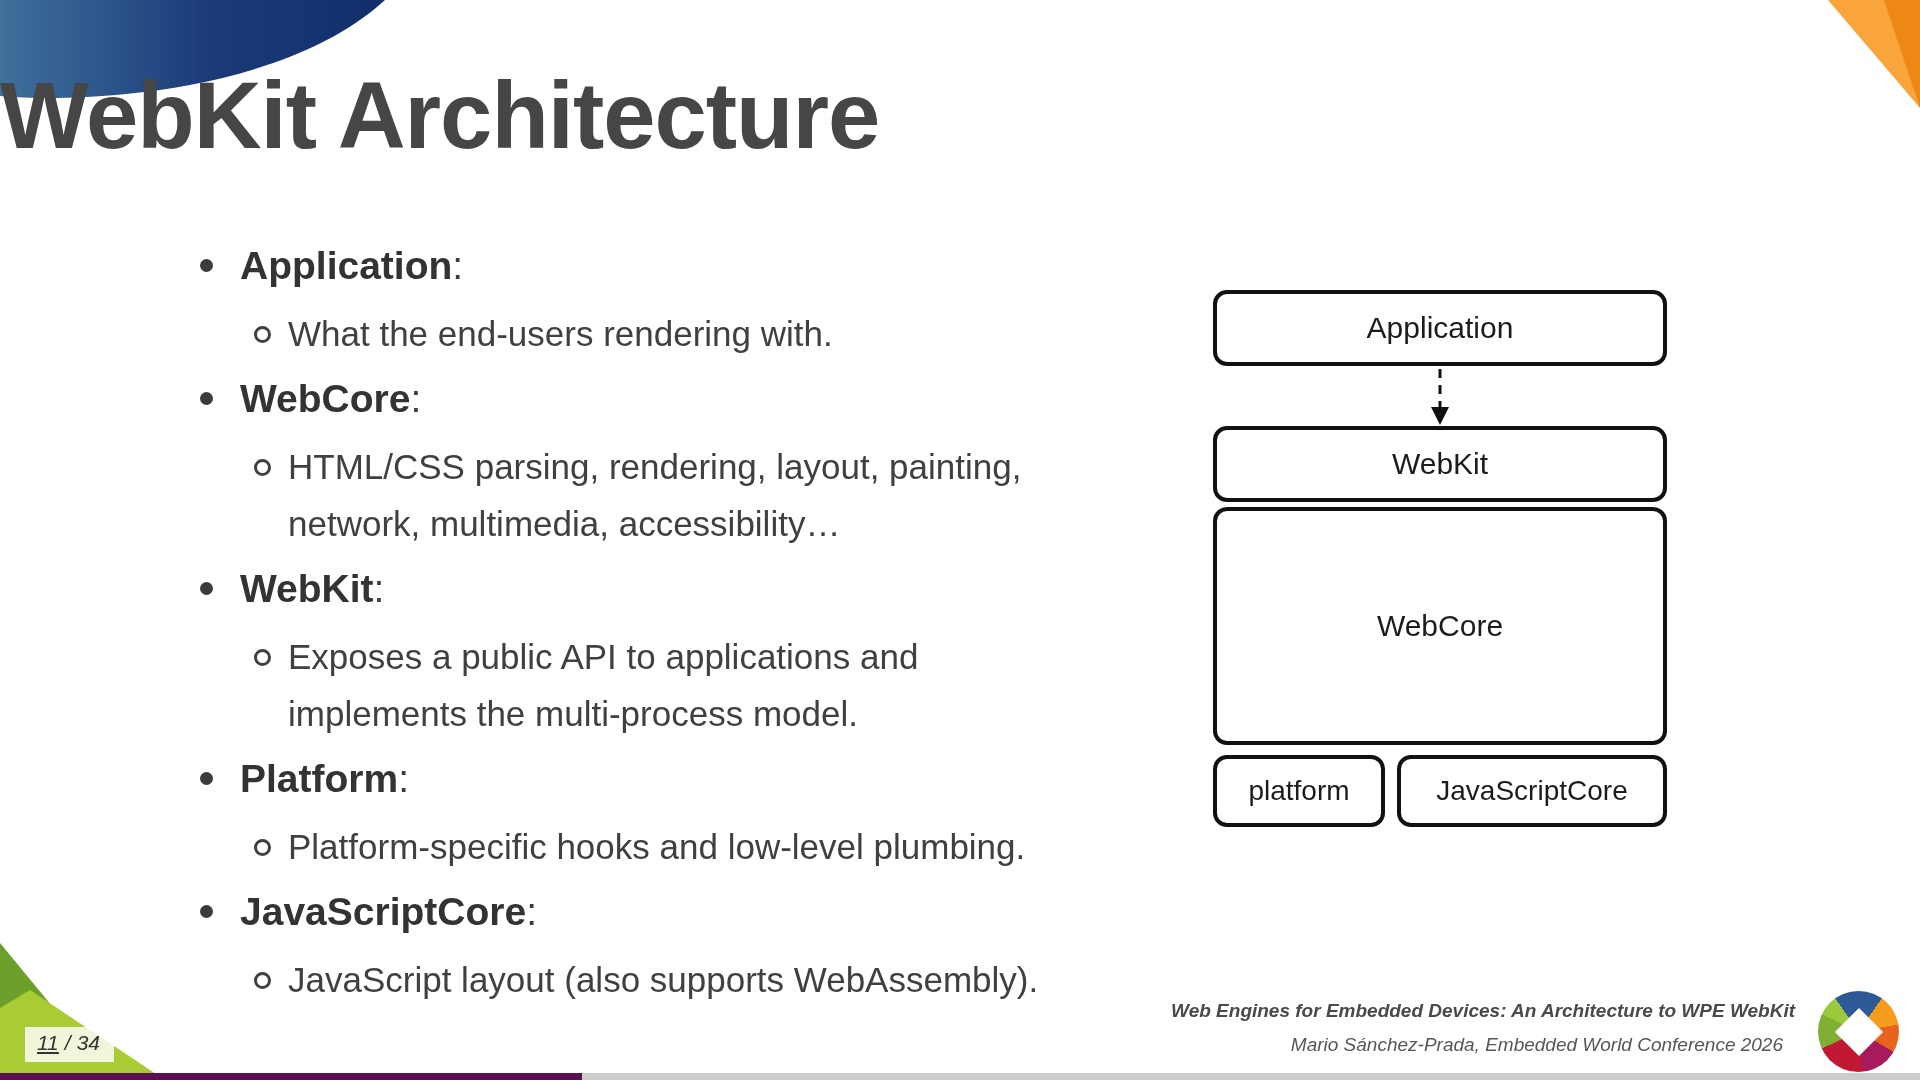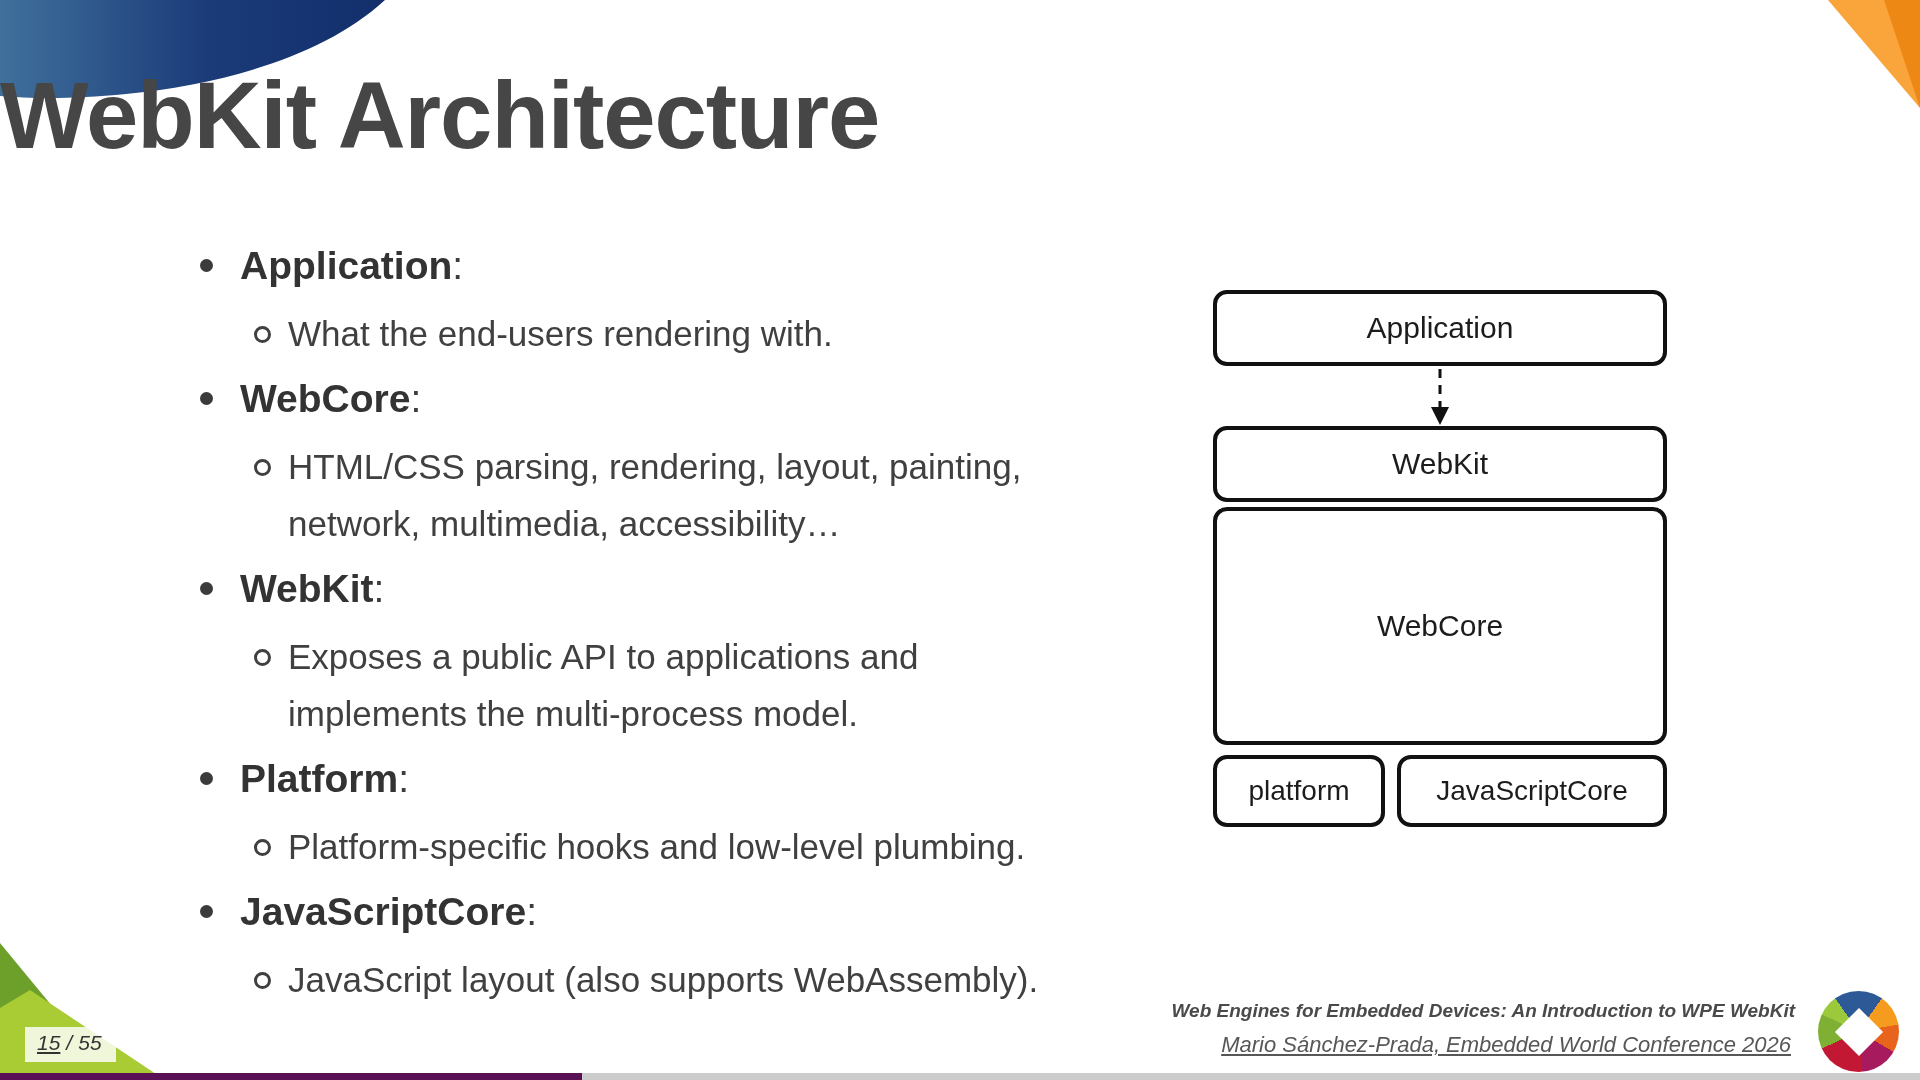--- a/index.html
+++ b/index.html
@@ -49,21 +49,21 @@
   .dbox.app{height:76px;}
   .arrow-wrap{height:60px;display:flex;align-items:center;justify-content:center;}
   .dbox.webkit{height:76px;margin-bottom:5px;}
   .dbox.webcore{height:238px;margin-bottom:10px;}
   .drow{display:flex;gap:12px;}
   .dbox.platform{width:172px;height:72px;font-size:28px;}
   .dbox.jsc{flex:1;height:72px;font-size:28px;}
   
   .footer{position:absolute;top:1000px;right:125px;text-align:right;}
   .footer-line1{font-size:19px;font-style:italic;font-weight:700;color:#4a4a4a;margin:0 0 10px 0;}
-  .footer-line2{font-size:22px;font-style:italic;font-weight:400;color:#575757;margin:4px;text-decoration:underline;}
+  .footer-line2{font-size:19px;font-style:italic;font-weight:400;color:#575757;margin:12px;}
   
   .logo{
     position:absolute;left:1818px;top:991px;width:81px;height:81px;border-radius:50%;
     background:conic-gradient(#2d5a96 0 35deg,#f59b1e 35deg 80deg,#e8641c 80deg 120deg,
       #a81a5e 120deg 175deg,#c21833 175deg 245deg,#7fb033 245deg 295deg,
       #9cc93b 295deg 325deg,#2d5a96 325deg 360deg);
   }
   .logo .diamond{
     position:absolute;left:50%;top:50%;width:34px;height:34px;background:#ffffff;
     transform:translate(-50%,-50%) rotate(45deg);
@@ -175,25 +175,25 @@
   </div>
   <div class="dbox webkit">WebKit</div>
   <div class="dbox webcore">WebCore</div>
   <div class="drow">
     <div class="dbox platform">platform</div>
     <div class="dbox jsc">JavaScriptCore</div>
   </div>
 </div>
 
 <div class="footer">
-  <p class="footer-line1">Web Engines for Embedded Devices: An Introduction to WPE WebKit</p>
+  <p class="footer-line1">Web Engines for Embedded Devices: An Architecture to WPE WebKit</p>
   <p class="footer-line2">Mario Sánchez-Prada, Embedded World Conference 2026</p>
 </div>
 
 <div class="logo">
   <div class="diamond"></div>
 </div>
 
-<div class="page-num"><a href="#">15</a><span class="page-sep">/</span><span>55</span></div>
+<div class="page-num"><a href="#">11</a><span class="page-sep">/</span><span>34</span></div>
 
 <div class="progress-track">
   <div class="progress-fill"></div>
 </div>
 
 </body></html>

